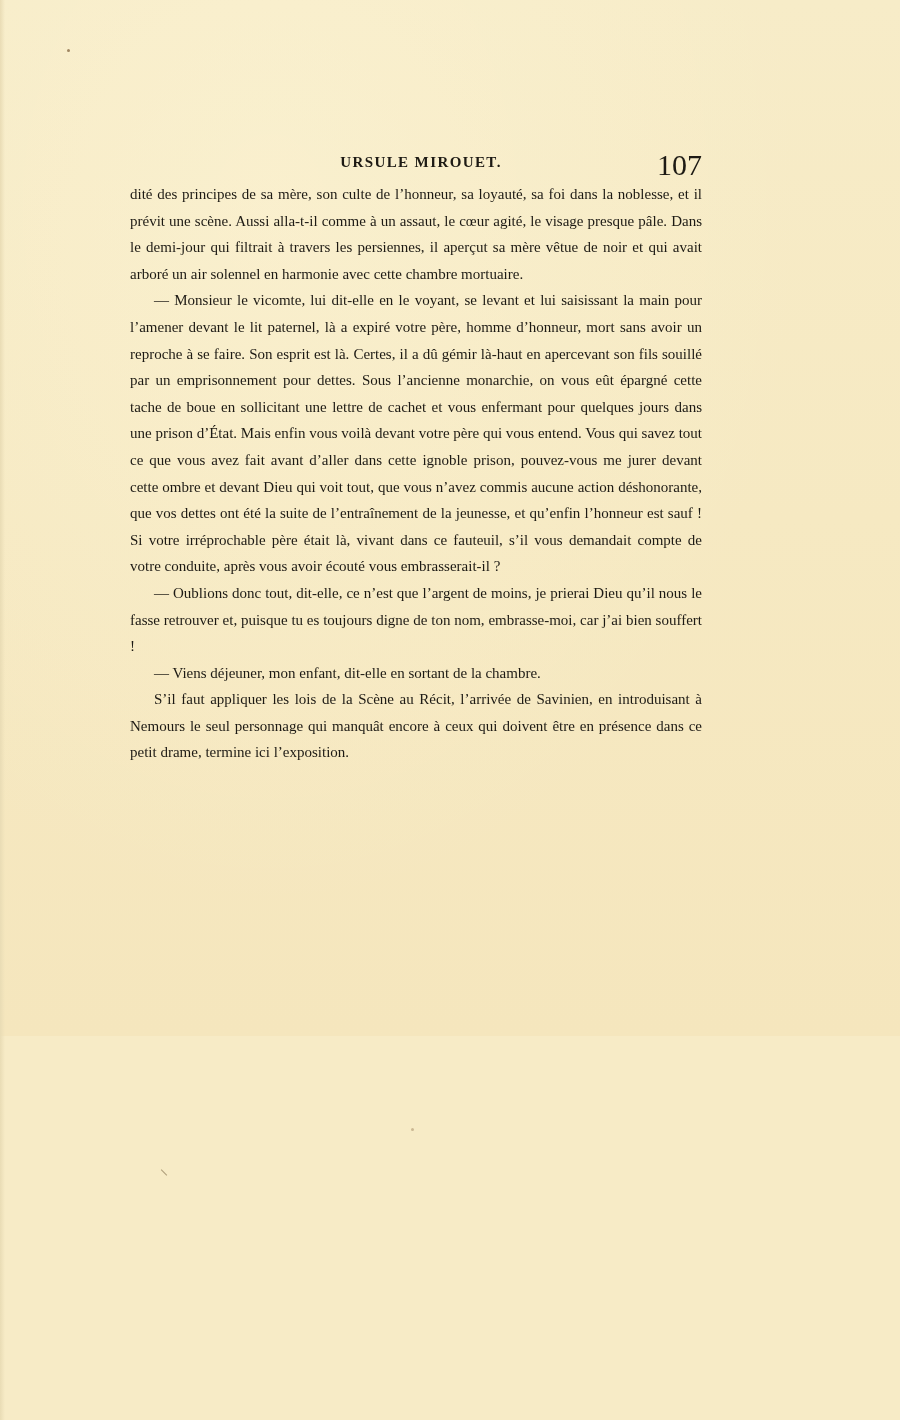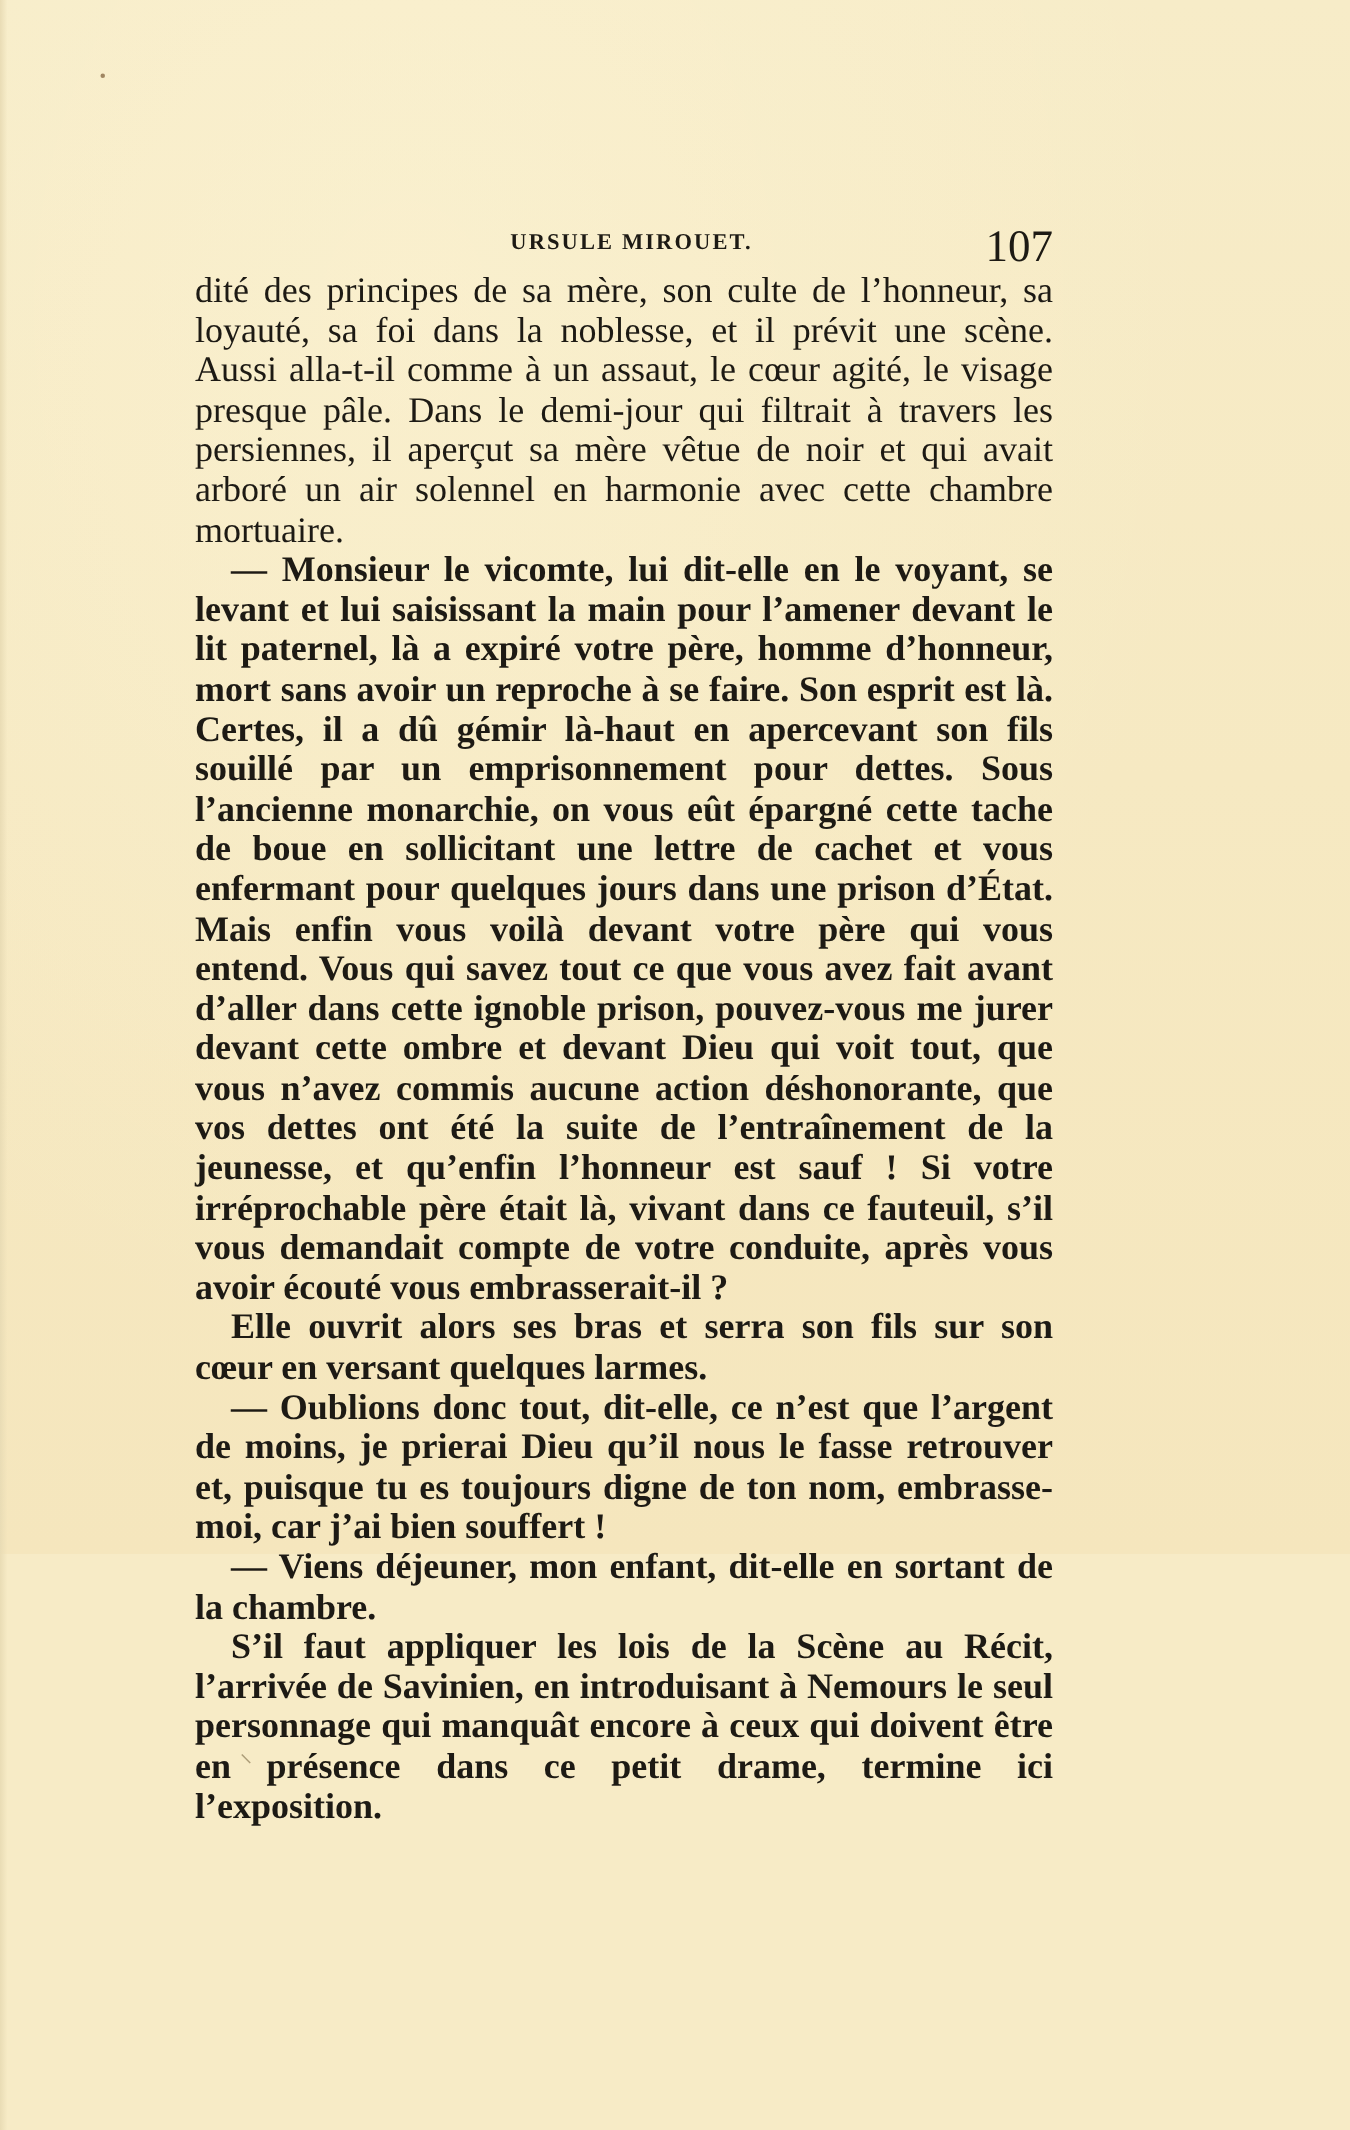--- a/index.html
+++ b/index.html
@@ -50,32 +50,31 @@
       position: absolute;
       right: 0;
       top: 0;
       font-size: 30px;
     }
     .text-block {
       position: absolute;
       top: 181px;
       left: 130px;
       width: 572px;
-      font-size: 24px;
+      font-size: 15px;
       line-height: 26.6px;
     }
     .para {
       margin: 0;
       text-align: justify;
       text-align-last: left;
       hyphens: none;
     }
     .para.indent {
       text-indent: 24px;
-      font-weight: bold;
     }
     .speck {
       position: absolute;
       width: 3px; height: 3px;
       background: #7a5a35;
       border-radius: 50%;
       opacity: 0.7;
     }
     .tick {
       position: absolute;
@@ -93,21 +92,20 @@
   <div class="left-edge"></div>
 
   <div class="header">
     <div class="running-title">URSULE MIROUET.</div>
     <div class="page-number">107</div>
   </div>
 
   <div class="text-block">
     <p class="para">dité des principes de sa mère, son culte de l’honneur, sa loyauté, sa foi dans la noblesse, et il prévit une scène. Aussi alla-t-il comme à un assaut, le cœur agité, le visage presque pâle. Dans le demi-jour qui filtrait à travers les persiennes, il aperçut sa mère vêtue de noir et qui avait arboré un air solennel en harmonie avec cette chambre mortuaire.</p>
     <p class="para indent">— Monsieur le vicomte, lui dit-elle en le voyant, se levant et lui saisissant la main pour l’amener devant le lit paternel, là a expiré votre père, homme d’honneur, mort sans avoir un reproche à se faire. Son esprit est là. Certes, il a dû gémir là-haut en apercevant son fils souillé par un emprisonnement pour dettes. Sous l’ancienne monarchie, on vous eût épargné cette tache de boue en sollicitant une lettre de cachet et vous enfermant pour quelques jours dans une prison d’État. Mais enfin vous voilà devant votre père qui vous entend. Vous qui savez tout ce que vous avez fait avant d’aller dans cette ignoble prison, pouvez-vous me jurer devant cette ombre et devant Dieu qui voit tout, que vous n’avez commis aucune action déshonorante, que vos dettes ont été la suite de l’entraînement de la jeunesse, et qu’enfin l’honneur est sauf ! Si votre irréprochable père était là, vivant dans ce fauteuil, s’il vous demandait compte de votre conduite, après vous avoir écouté vous embrasserait-il ?</p>
-    <p class="para indent">Elle ouvrit alors ses bras et serra son fils sur son cœur en versant quelques larmes.</p>
     <p class="para indent">— Oublions donc tout, dit-elle, ce n’est que l’argent de moins, je prierai Dieu qu’il nous le fasse retrouver et, puisque tu es toujours digne de ton nom, embrasse-moi, car j’ai bien souffert !</p>
     <p class="para indent">— Viens déjeuner, mon enfant, dit-elle en sortant de la chambre.</p>
     <p class="para indent">S’il faut appliquer les lois de la Scène au Récit, l’arrivée de Savinien, en introduisant à Nemours le seul personnage qui manquât encore à ceux qui doivent être en présence dans ce petit drame, termine ici l’exposition.</p>
   </div>
 
   <div class="speck" style="left:67px; top:49px;"></div>
   <div class="speck" style="left:411px; top:1128px; opacity:0.35;"></div>
   <div class="tick"></div>
 </div>
 

